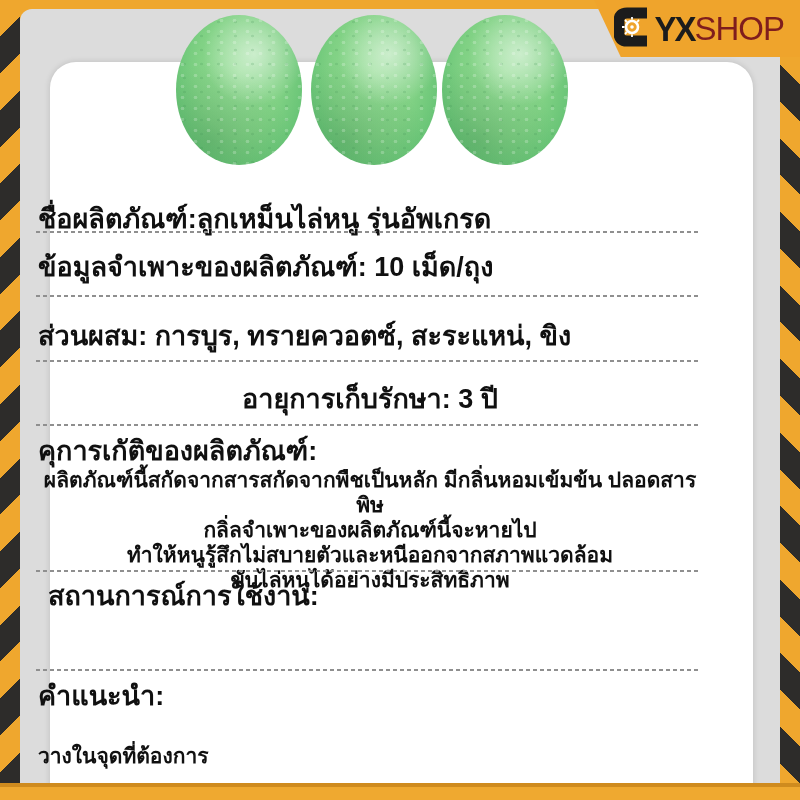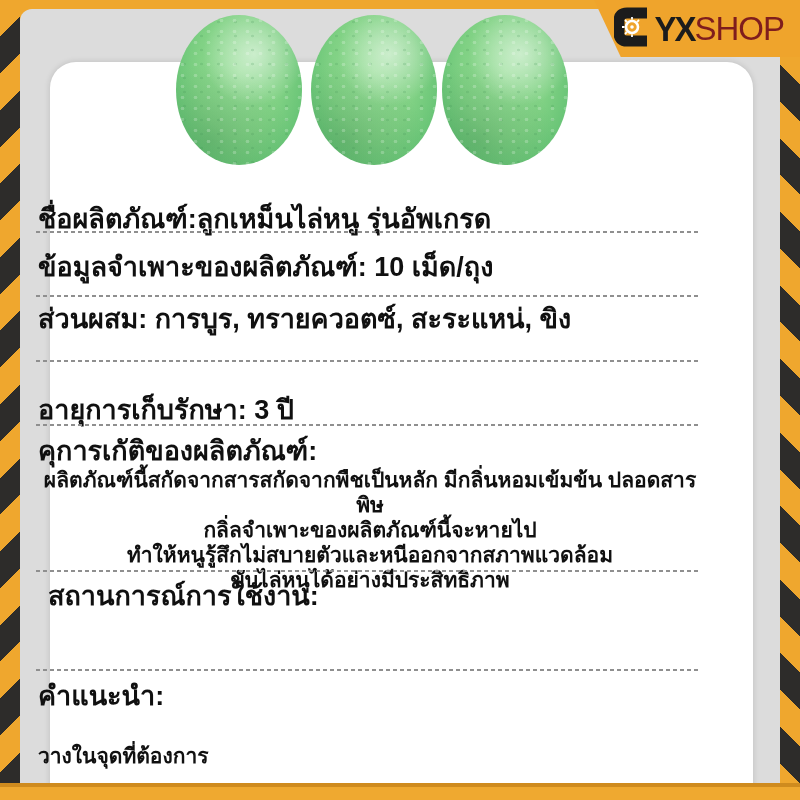--- a/index.html
+++ b/index.html
@@ -85,22 +85,22 @@
   .sec-body {
     position:absolute; left:38px; width:664px;
     font-size:21px; font-weight:600; line-height:25px;
   }
   .sep {
     position:absolute; left:36px; width:662px; height:2px;
     background:repeating-linear-gradient(90deg, #8f8f8f 0 4px, transparent 4px 7px);
   }
   .t1 { top:195px;margin-top:8px; } .sep1 { top:231px; }
   .t2 { top:251px; } .sep2 { top:295px; }
-  .t3 { top:303px; } .sep3 { top:360px; }
-  .t4 { top:394px; } .sep4 { top:424px; }
+  .t3 { top:320px; } .sep3 { top:360px; }
+  .t4 { top:383px;text-align:center; } .sep4 { top:424px; }
   .t5 { top:435px; }
   .b5 { top:467px;text-align:center; } .sep5 { top:570px; }
   .t6 { top:580px; left:48px; }
   .b6 { top:613px; line-height:27px; } .sep6 { top:669px; }
   .t7 { top:680px; }
   .b7 { top:712px;margin-top:31px; }
 </style>
 </head>
 <body>
 

